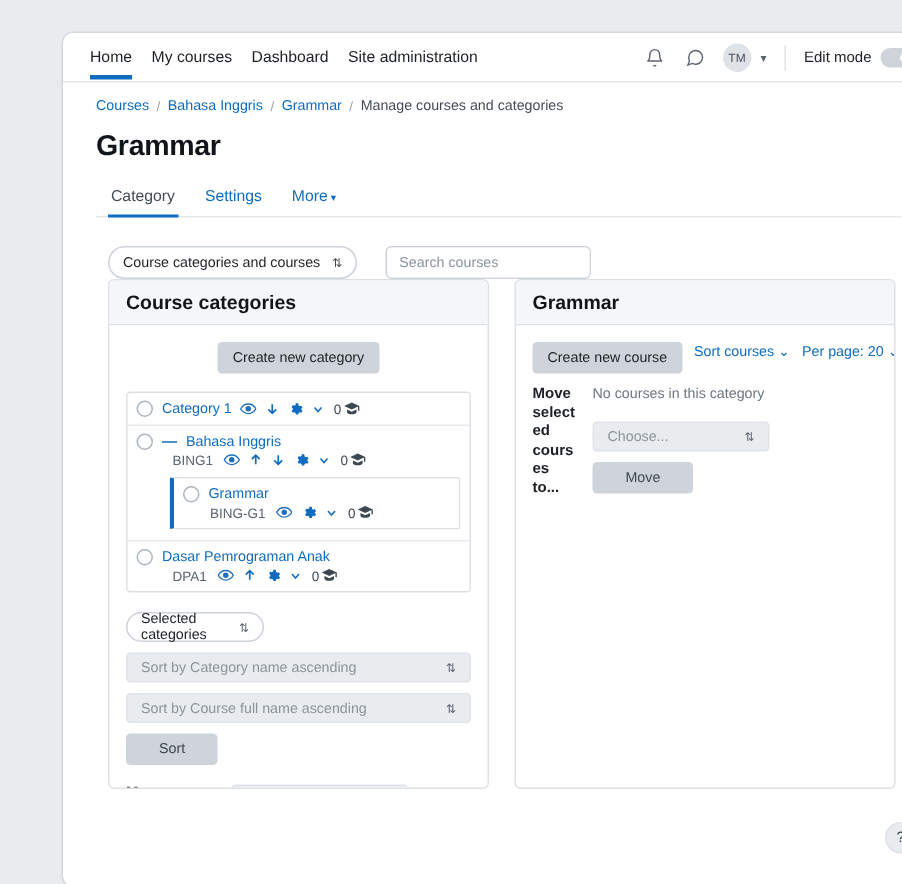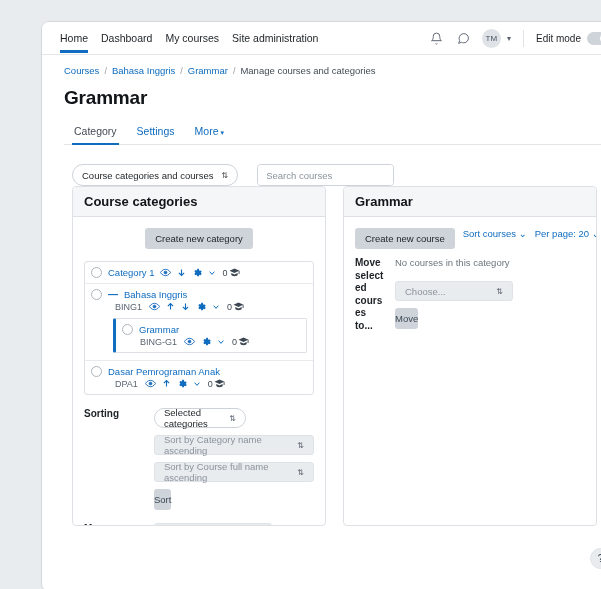--- a/index.html
+++ b/index.html
@@ -198,21 +198,21 @@
     border-color: #dfe3e7; color: #8b939c;
   }
   .sel.choose {
     width: 118px; border-radius: 3px; background: #e9ecef;
     border-color: #dfe3e7; color: #8b939c;
   }
   .sel .arrows { font-size: 8px; color: #5b6471; margin-left: 8px; }
   .btn-sort { align-self: flex-start; background: #ced4da; }
   .btn-muted {
     background: #ced4da; border: none; border-radius: 3px;
-    padding: 5px 0; font-size: 9.5px; color: #3d4752;
+    padding: 5px 22px; font-size: 9.5px; color: #3d4752;
     font-family: "Liberation Sans", sans-serif; cursor: pointer;
   }
 
   
   .course-toolbar { display: flex; align-items: flex-start; gap: 8px; }
   .link-sm { font-size: 9.5px; color: #0f6cbf; text-decoration: none; white-space: nowrap; }
   .empty-msg { font-size: 9.5px; color: #6c757d; margin-bottom: 6px; }
   .right-move { display: flex; gap: 10px; margin-top: 8px; }
   .right-move .form-label { width: 30px; }
 
@@ -227,22 +227,22 @@
   svg { display: block; }
 </style>
 </head>
 <body>
 
 <div class="browser-frame">
 
   <div class="navbar">
     <div class="nav-links">
       <a class="nav-link active" href="#">Home</a>
+      <a class="nav-link" href="#">My courses</a>
       <a class="nav-link" href="#">Dashboard</a>
-      <a class="nav-link" href="#">My courses</a>
       <a class="nav-link" href="#">Site administration</a>
     </div>
     <div class="nav-right">
       <div class="icon-btn">
         <svg width="13" height="13" viewBox="0 0 24 24" fill="none" stroke="#5b6471" stroke-width="1.8">
           <path d="M18 8a6 6 0 10-12 0c0 7-3 8-3 8h18s-3-1-3-8"></path>
             <path d="M13.7 21a2 2 0 01-3.4 0"></path>
         </svg>
       </div>
       <div class="icon-btn">
@@ -461,21 +461,20 @@
                     <svg width="11" height="11" viewBox="0 0 24 24" fill="#3d4752">
                         <path d="M12 3L1 8l11 5 9-4.1V15h2V8L12 3zM5 13.2V17c0 1.7 3.1 3 7 3s7-1.3 7-3v-3.8l-7 3.2-7-3.2z"></path>
                       </svg>
                   </span>
                 </span>
               </div>
             </div>
           </div>
 
           <div class="form-row">
-            <div class="form-label">Sorting</div>
             <div class="form-controls">
               <div class="sel">
                 <span>Selected categories</span>
                 <span class="arrows">⇅</span>
               </div>
               <div class="sel wide">
                 <span>Sort by Category name ascending</span>
                 <span class="arrows">⇅</span>
               </div>
               <div class="sel wide">

